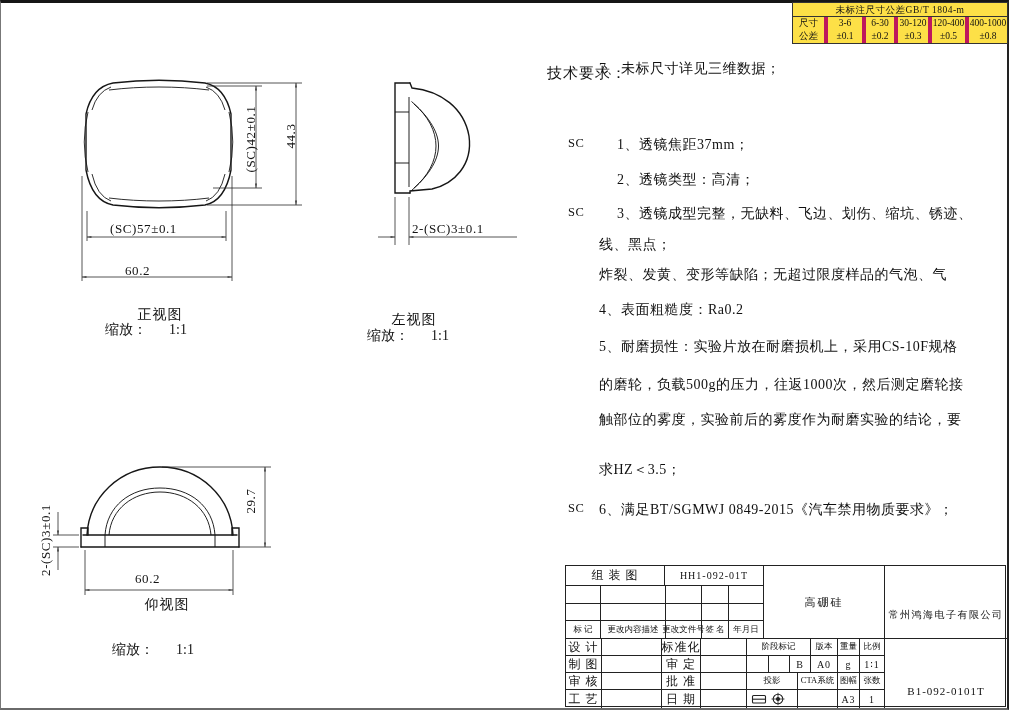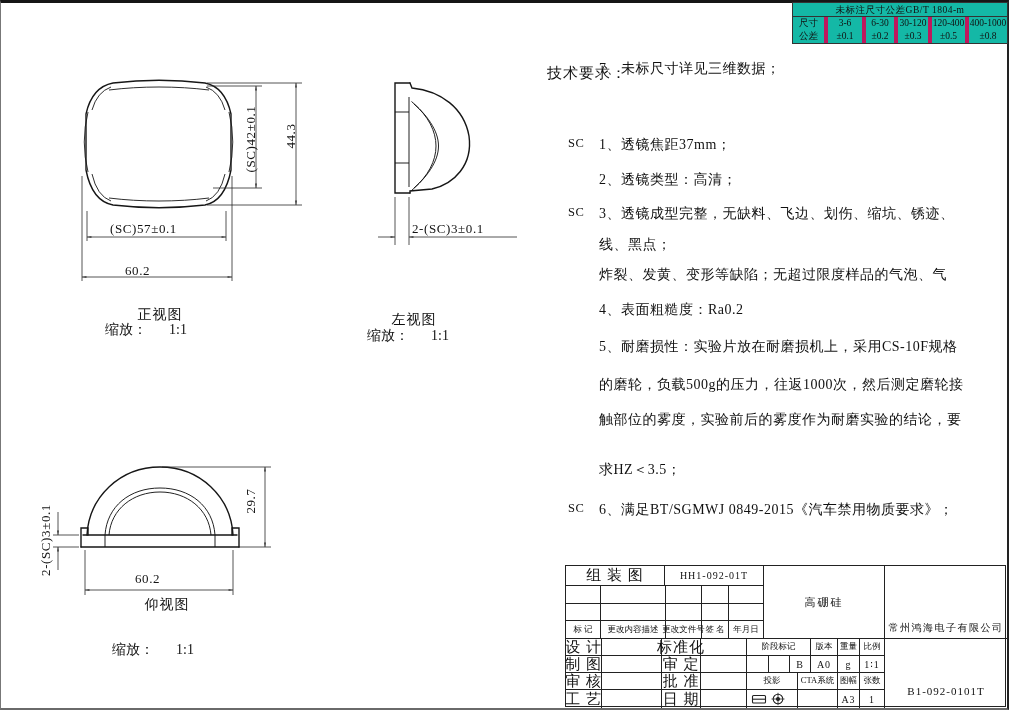--- a/index.html
+++ b/index.html
@@ -5,21 +5,21 @@
   *{margin:0;padding:0;box-sizing:border-box}
   html,body{width:1009px;height:710px}
   body{position:relative;background:#fff;overflow:hidden;
        font-family:"Liberation Serif","DejaVu Serif",serif;color:#111}
   .sheet{position:absolute;left:0;top:0;width:1009px;height:710px;background:#fff;
          border-top:3px solid #161616;border-right:2px solid #222;
          border-bottom:2px solid #6a6a6a;border-left:1px solid #777}
   .abs{position:absolute}
 
   
-  .tol{left:792px;top:2px;width:216px;border:1px solid #333;font-size:9.5px;line-height:12px;background:#14b8a6}
+  .tol{left:792px;top:2px;width:216px;border:1px solid #333;font-size:9.5px;line-height:12px;background:#fde047}
   .tol .hd{border-bottom:1px solid #333;text-align:center;height:14px;padding-top:1px;letter-spacing:.5px}
   .tol .row{display:flex;height:13px}
   .tol .row:first-of-type{border-bottom:1px solid #333}
   .tol .c{border-right:4px solid #be185d;text-align:center;overflow:hidden}
   .tol .c:last-child{border-right:none}
   .tol .w0{width:35px}.tol .w1{width:38px}.tol .w2{width:32px}
   .tol .w3{width:34px}.tol .w4{width:37px}.tol .w5{width:38px}
 
   
   .dim{position:absolute;font-size:13px;letter-spacing:.6px;white-space:nowrap;color:#131313}
@@ -29,38 +29,38 @@
   .view-label{position:absolute;font-size:14px;letter-spacing:1px;white-space:nowrap}
   .scale-row{position:absolute;font-size:14px;white-space:nowrap}
   .scale-row .gap{display:inline-block;width:22px}
 
   
   .tech{left:547px;top:60px;width:452px;height:475px}
   .tech .tt{position:absolute;left:0;top:4px;font-size:15px;letter-spacing:1px}
   .tr-item{position:absolute;left:0;right:0;font-size:14px;letter-spacing:.5px;white-space:nowrap}
   .tr-item .sc{position:absolute;left:21px;font-size:12.5px;letter-spacing:.5px}
   .tr-item .txt{display:block}
-  .tr-item.num .txt{margin-left:52px}
+  .tr-item.num .txt{margin-left:70px}
   .tr-item.cont .txt{margin-left:52px}
   .tr-item:nth-of-type(1){top:46px}.tr-item:nth-of-type(2){top:76px}
   .tr-item:nth-of-type(3){top:111px}.tr-item:nth-of-type(4){top:145px}
   .tr-item:nth-of-type(5){top:176px}.tr-item:nth-of-type(6){top:206px}
   .tr-item:nth-of-type(7){top:241px}.tr-item:nth-of-type(8){top:278px}
   .tr-item:nth-of-type(9){top:316px}.tr-item:nth-of-type(10){top:351px}
   .tr-item:nth-of-type(11){top:401px}.tr-item:nth-of-type(12){top:441px}
 
   
   .tb{left:565px;top:565px;width:441px;height:142px;border:1.5px solid #222;background:#fff}
   .tb .cell{position:absolute;border-right:1px solid #222;border-bottom:1px solid #222;
             display:flex;align-items:center;justify-content:center;
-            font-size:15px;letter-spacing:1px;overflow:visible;white-space:nowrap}
+            font-size:12px;letter-spacing:1px;overflow:visible;white-space:nowrap}
   .tb .er{border-right:none}.tb .eb{border-bottom:none}
   .tb .sm{font-size:8.5px;letter-spacing:0}
   .tb .num{font-size:10px;letter-spacing:1px;font-family:Liberation Serif, serif}
-  .tb .company{align-items:flex-end;padding-bottom:3px;font-size:10px;letter-spacing:1.5px}
+  .tb .company{align-items:flex-end;padding-bottom:16px;font-size:10px;letter-spacing:1.5px}
   .tb .material{font-size:11px;letter-spacing:2px}
   .tb .product{font-size:11px;letter-spacing:2.5px}
   .tb .dwgno{font-size:11px;letter-spacing:1px}
 </style>
 </head>
 <body>
 
 <div class="sheet"></div>
 
 <svg width="0" height="0" style="position:absolute">

